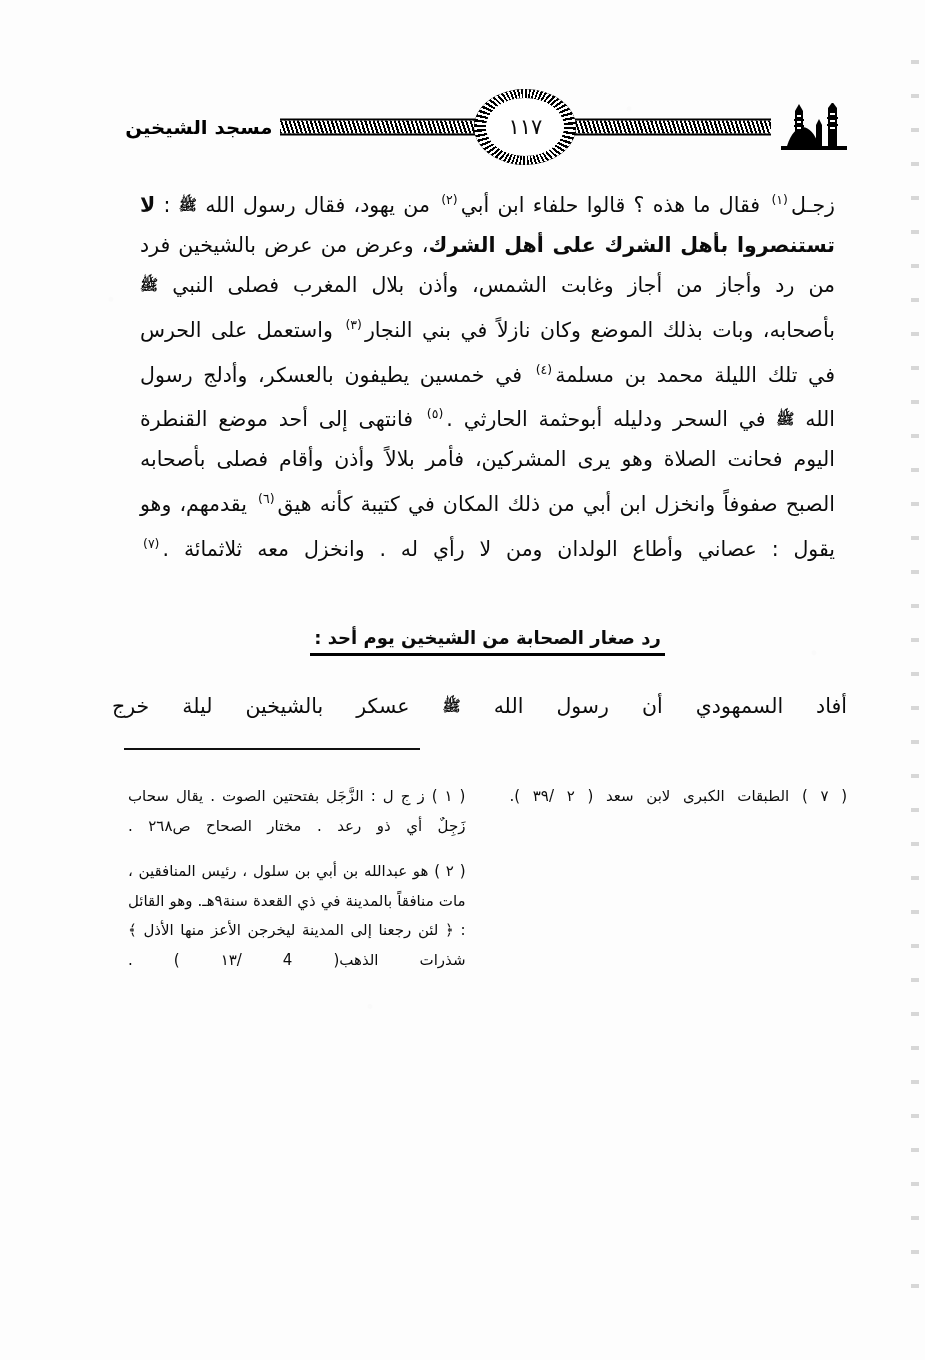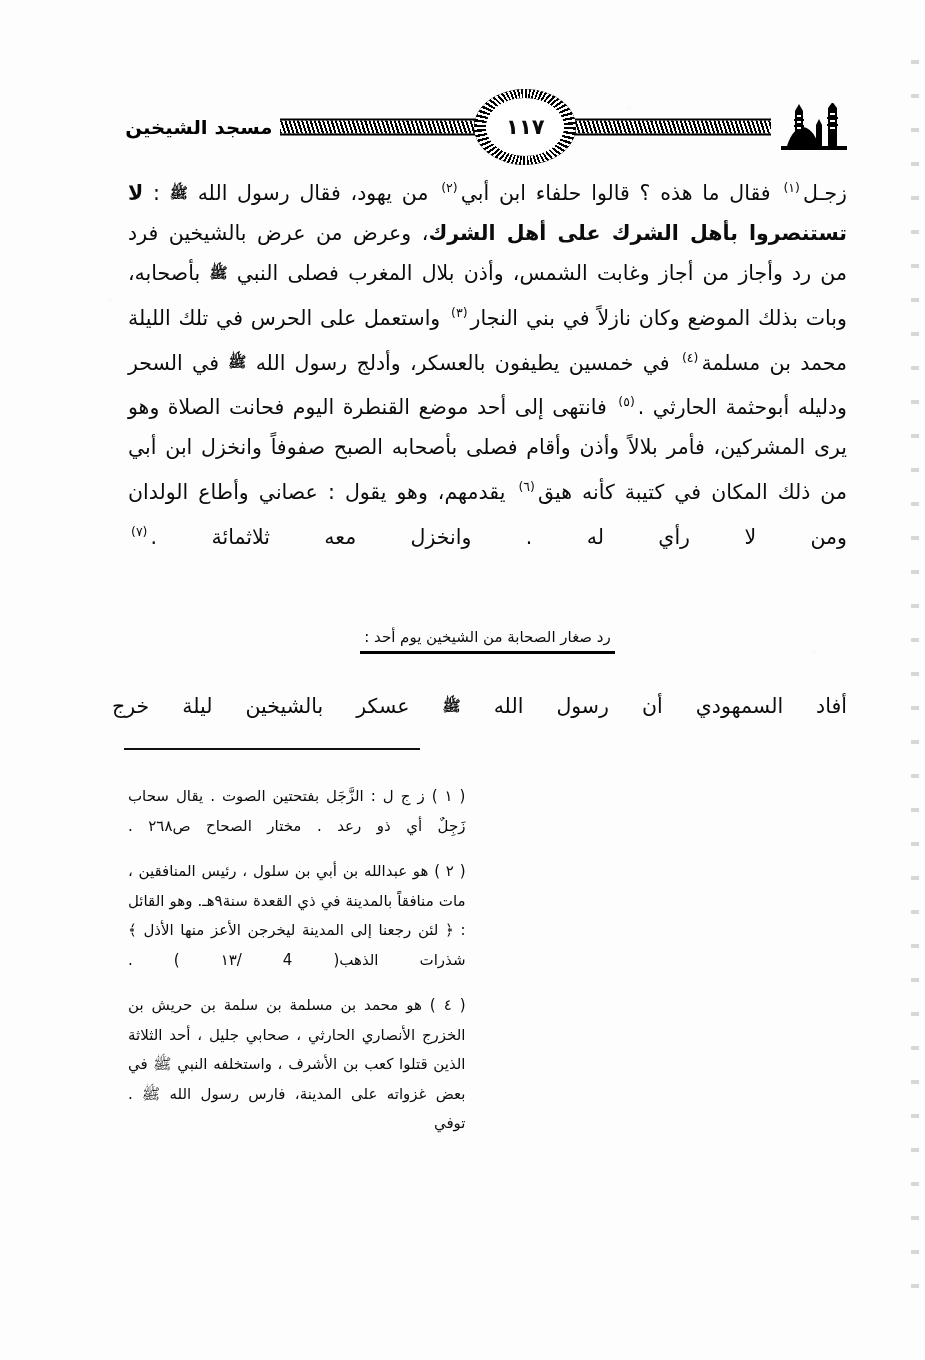--- a/index.html
+++ b/index.html
@@ -58,47 +58,47 @@
     display:flex;align-items:center;justify-content:center;
     box-shadow:0 0 0 1px #000 inset;
   }
   .page-oval::before{
     content:"";position:absolute;inset:-8px;border-radius:50%;
     background:repeating-conic-gradient(#000 0 3deg,#ffffff 3deg 6deg);
     -webkit-mask:radial-gradient(closest-side,transparent 0 76%,#000 77% 100%);
             mask:radial-gradient(closest-side,transparent 0 76%,#000 77% 100%);
   }
   .page-num{
-    position:relative;font-size:21px;font-weight:bold;letter-spacing:1px;
+    position:relative;font-size:21px;font-weight:normal;letter-spacing:1px;
     z-index:2;background:#fff;padding:0 6px;
   }
   .mosque{order:1;width:66px;height:48px;flex:0 0 auto;}
 
   
   .body-text{
     position:absolute;left:128px;right:78px;top:168px;
     font-size:20.5px;line-height:40px;
     text-align:justify;text-align-last:justify;
     word-spacing:1px;
   }
-  .body-text p{margin:0;}
+  .body-text p{margin:12px;}
   .bold{font-weight:bold;}
   sup.fn{font-size:12.5px;vertical-align:super;margin:0 3px;font-weight:normal;}
   .salla{
     display:inline-block;font-size:15px;line-height:.9;
     transform:translateY(-2px);letter-spacing:-1px;font-weight:bold;
   }
 
   
   .section{
     position:absolute;left:128px;right:78px;top:627px;
     text-align:center;
   }
   .section-title{
-    display:inline-block;font-size:15px;font-weight:normal;
+    display:inline-block;font-size:18px;font-weight:bold;
     border-bottom:3px solid #000;padding:0 4px 5px 4px;
   }
   .after-heading{
     position:absolute;left:112px;right:78px;top:686px;
     font-size:20.5px;line-height:40px;
     text-align:justify;text-align-last:justify;
   }
 
   
   .fn-rule{
@@ -188,32 +188,32 @@
     <span>أفاد السمهودي أن رسول الله</span>
     <span class="salla">ﷺ</span>
     <span>عسكر بالشيخين ليلة خرج</span>
   </div>
 
   <div class="fn-rule"></div>
 
   <div class="footnotes">
 
     <div class="fn-col">
+      <p class="fn-item">
+        <span class="fn-marker">( ٧ )</span>
+        <span>الطبقات الكبرى لابن سعد ( ٢ /٣٩ ).</span>
+      </p>
     </div>
 
     <div class="fn-col">
       <p class="fn-item">
         <span class="fn-marker">( ١ )</span>
         <span>ز ج ل :  الزَّجَل بفتحتين الصوت . يقال سحاب زَجِلٌ أي ذو رعد . مختار الصحاح ص٢٦٨ .</span>
       </p>
       <p class="fn-item">
         <span class="fn-marker">( ٢ )</span>
         <span>هو عبدالله بن أبي بن سلول ، رئيس المنافقين ، مات منافقاً بالمدينة في ذي القعدة سنة٩هـ. وهو القائل : ﴿ لئن رجعنا إلى المدينة ليخرجن الأعز منها الأذل ﴾ شذرات الذهب( 4 /١٣ ) .</span>
       </p>
-      <p class="fn-item">
-        <span class="fn-marker">( ٤ )</span>
-        <span>هو محمد بن مسلمة بن سلمة بن حريش بن الخزرج الأنصاري الحارثي ، صحابي جليل ، أحد الثلاثة الذين قتلوا كعب بن الأشرف ، واستخلفه النبي ﷺ في بعض غزواته على المدينة، فارس رسول الله ﷺ . توفي</span>
-      </p>
     </div>
 
   </div>
 
 </div>
 
 </body></html>

